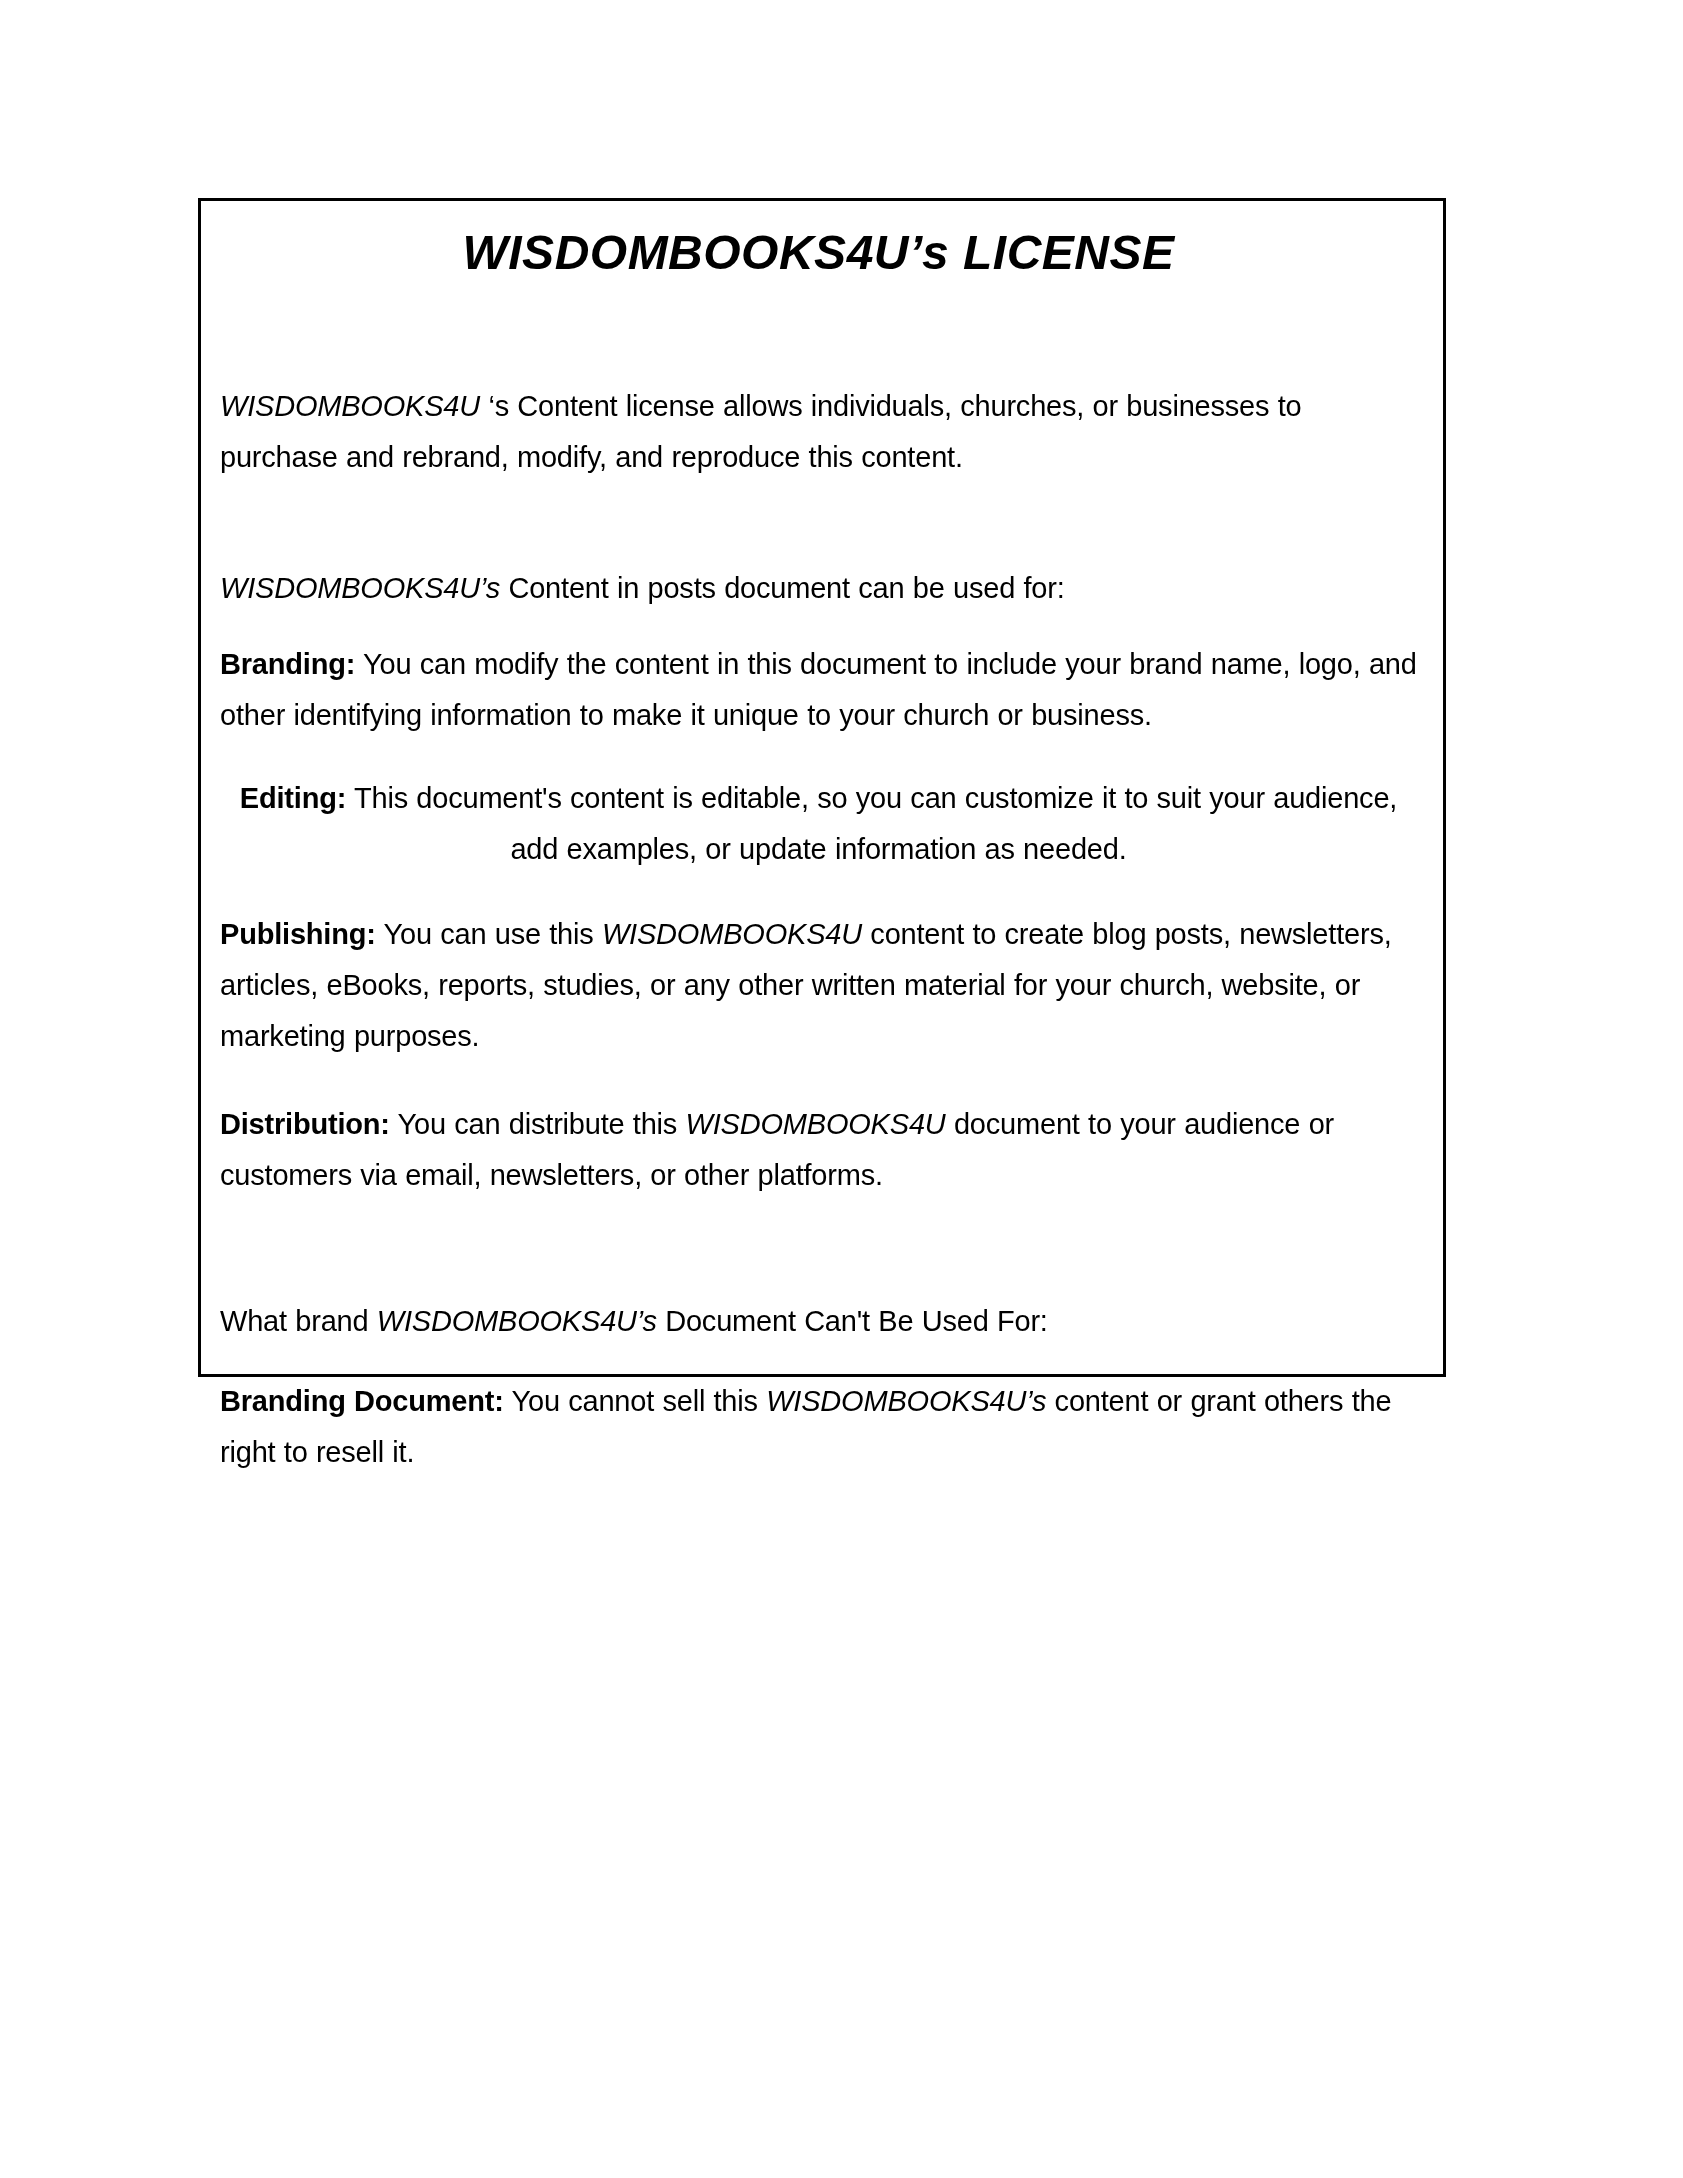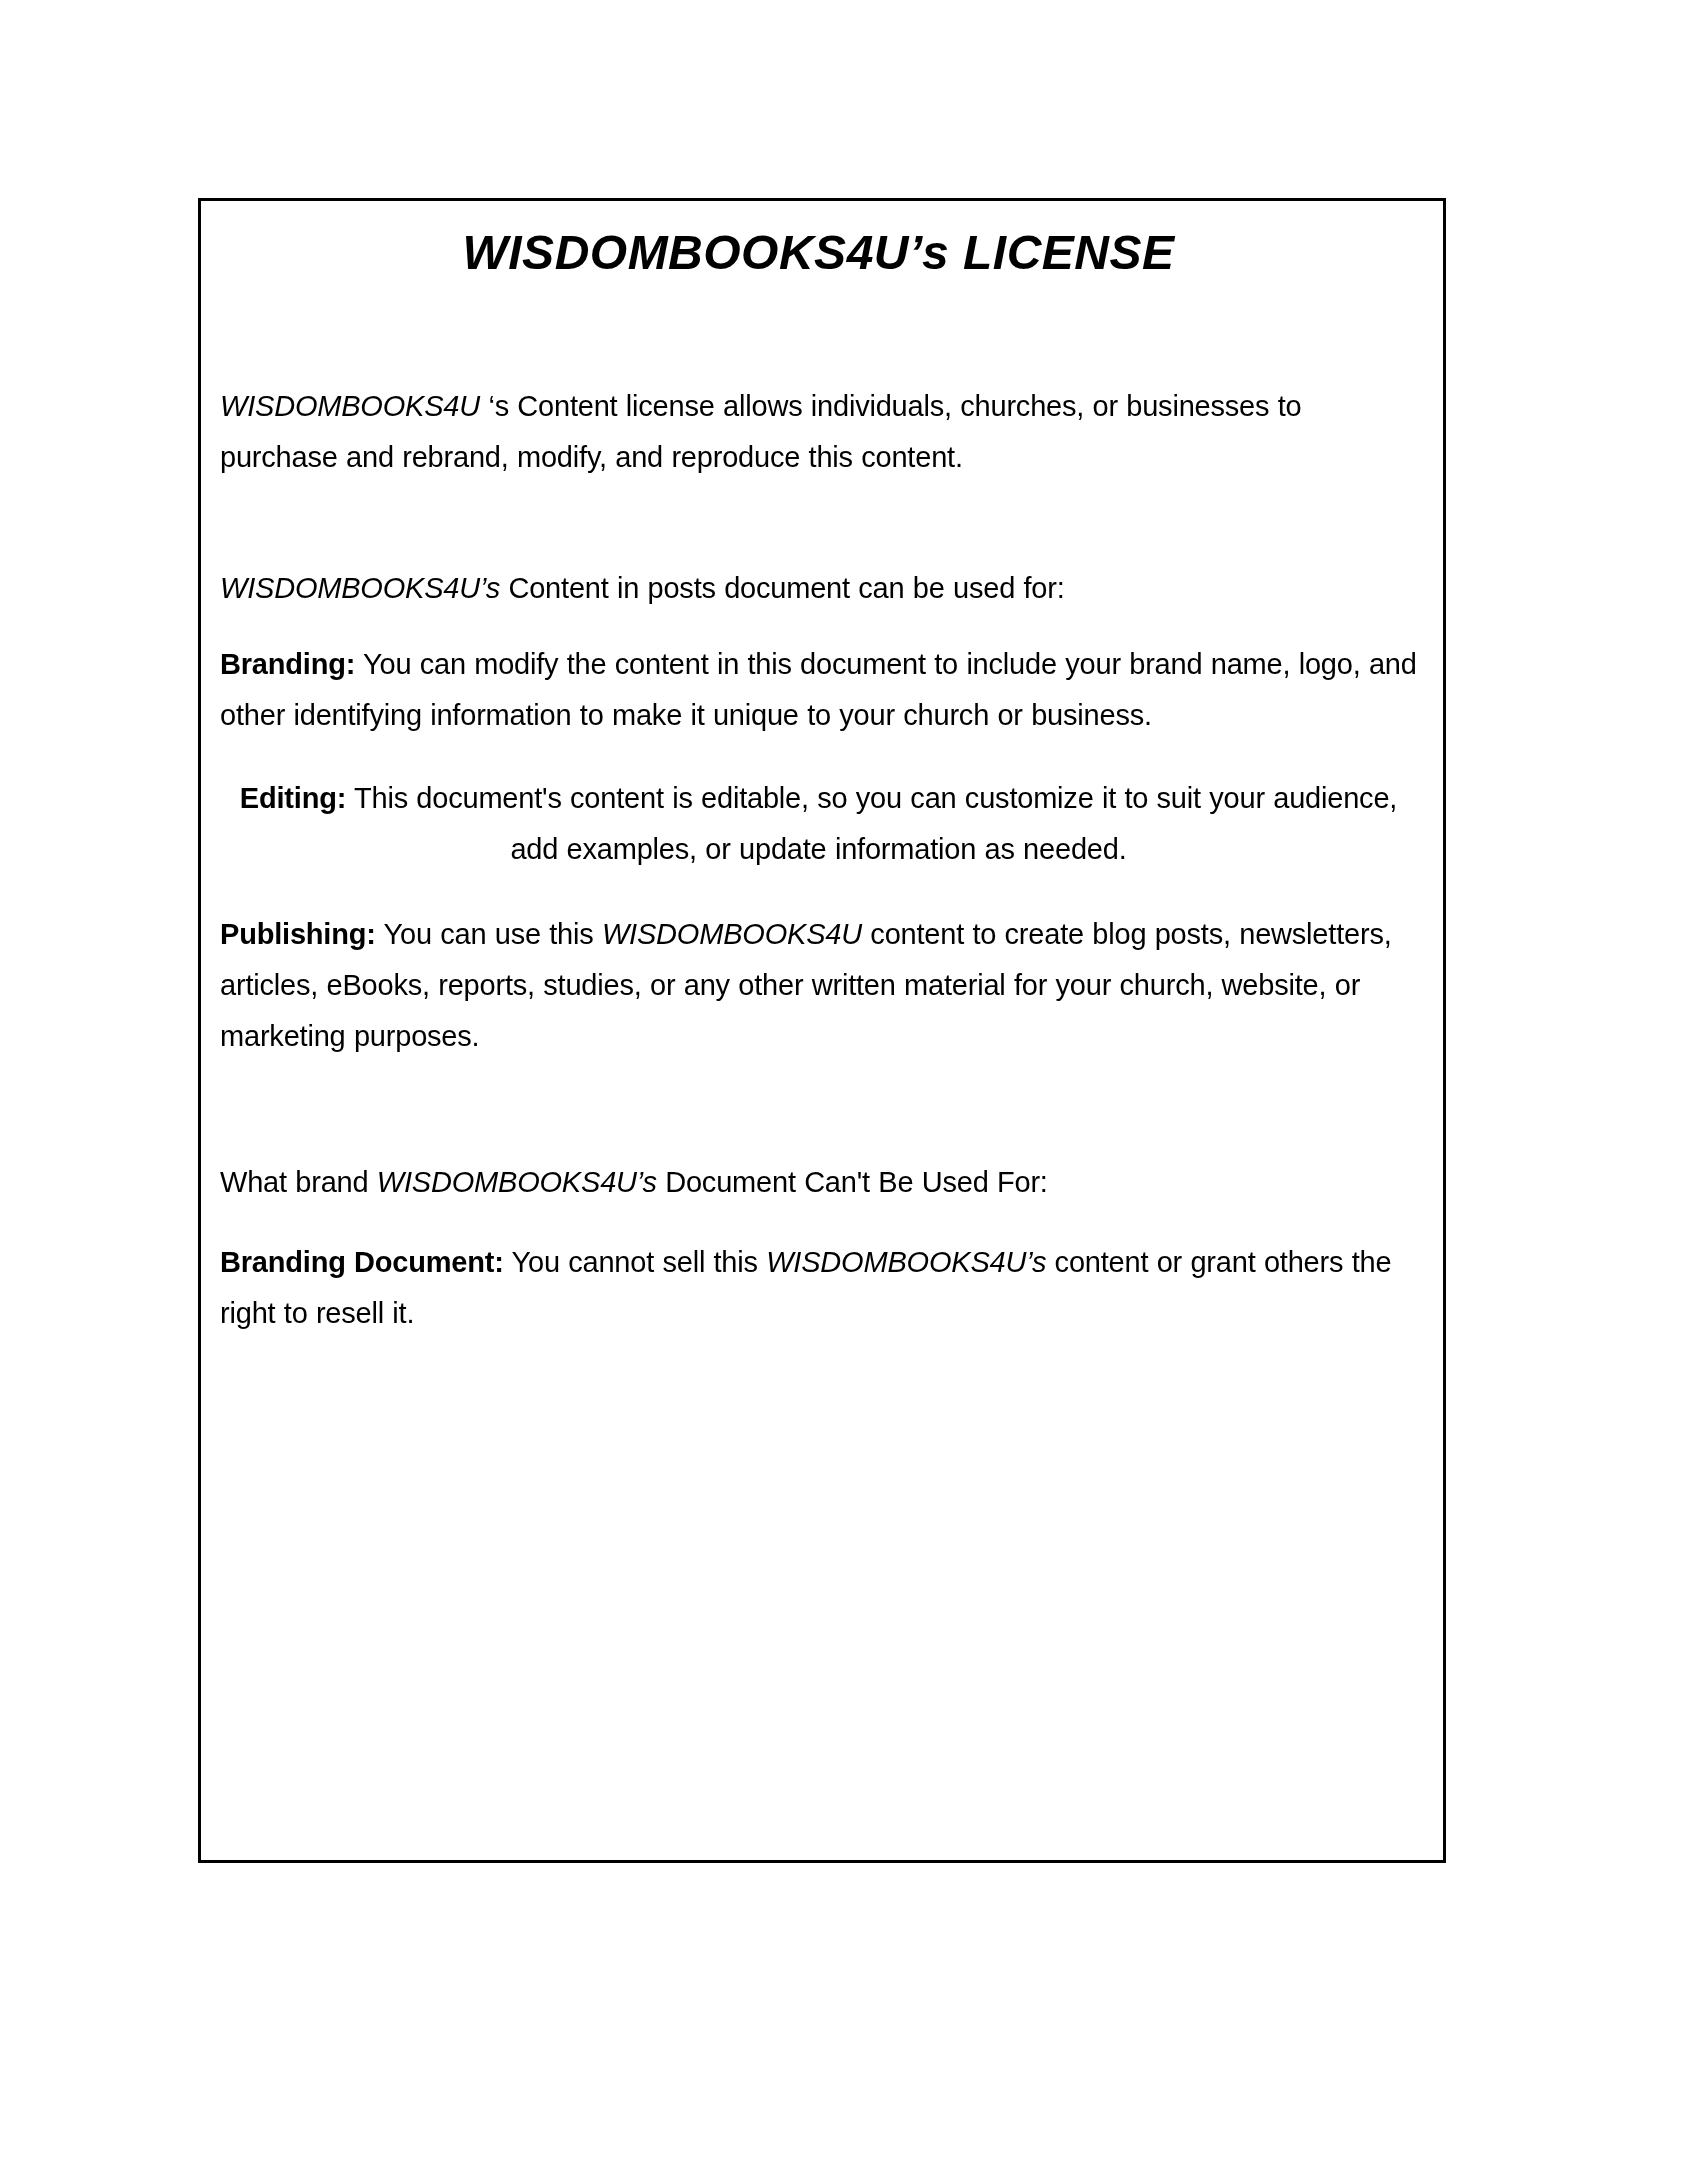--- a/index.html
+++ b/index.html
@@ -13,21 +13,21 @@
     position: relative;
     font-family: "Liberation Sans", sans-serif;
     color: #000000;
     -webkit-font-smoothing: antialiased;
   }
   .license-box {
     position: absolute;
     left: 198px;
     top: 198px;
     width: 1248px;
-    height: 1665px;
+    height: 1179px;
     border: 3px solid #000000;
     box-sizing: border-box;
     background: #ffffff;
   }
   .content {
     padding: 0 26px 0 19px;
   }
   .doc-title {
     margin: 16px 0 0 0;
     font-size: 48px;
@@ -72,20 +72,21 @@
     <p class="para intro-para"><span class="brand">WISDOMBOOKS4U</span><span> ‘s Content license allows individuals, churches, or businesses to purchase and rebrand, modify, and reproduce this content.</span></p>
 
     <p class="para can-heading"><span class="brand">WISDOMBOOKS4U’s</span><span> Content in posts document can be used for:</span></p>
 
     <p class="para item item-branding"><span class="run-label">Branding:</span><span> You can modify the content in this document to include your brand name, logo, and other identifying information to make it unique to your church or business.</span></p>
 
     <p class="para item item-editing"><span class="run-label">Editing:</span><span> This document's content is editable, so you can customize it to suit your audience, add examples, or update information as needed.</span></p>
 
     <p class="para item item-publishing"><span class="run-label">Publishing:</span><span> You can use this </span><span class="brand">WISDOMBOOKS4U</span><span> content to create blog posts, newsletters, articles, eBooks, reports, studies, or any other written material for your church, website, or marketing purposes.</span></p>
 
+    <p class="para item item-distribution"><span class="run-label">Distribution:</span><span> You can distribute this </span><span class="brand">WISDOMBOOKS4U</span><span> document to your audience or customers via email, newsletters, or other platforms.</span></p>
 
     <p class="para cant-heading"><span>What brand </span><span class="brand">WISDOMBOOKS4U’s</span><span> Document Can't Be Used For:</span></p>
 
     <p class="para item item-reselling"><span class="run-label">Branding Document:</span><span> You cannot sell this </span><span class="brand">WISDOMBOOKS4U’s</span><span> content or grant others the right to resell it.</span></p>
 
   </div>
 </div>
 
 
 </body></html>

